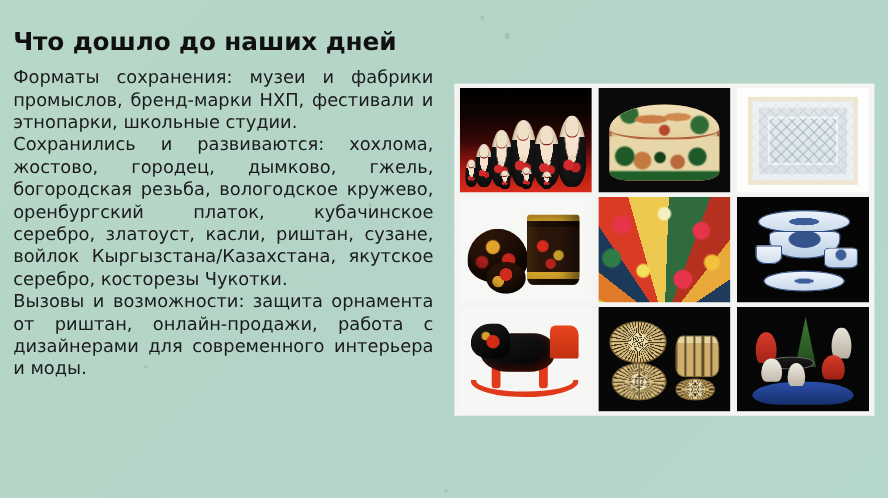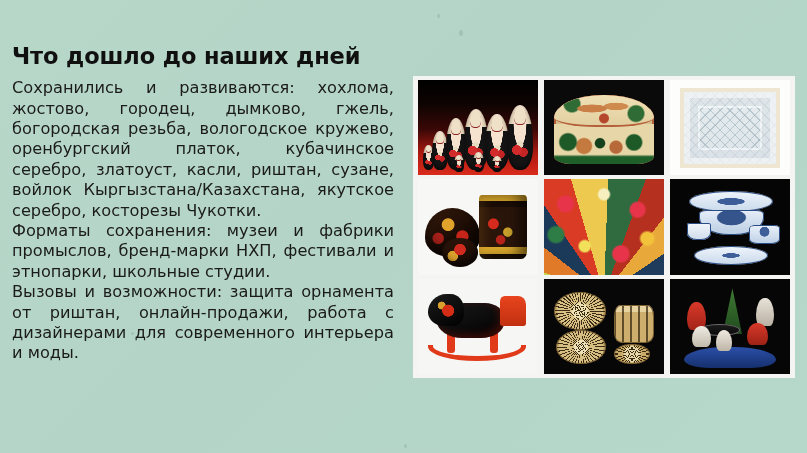--- a/index.html
+++ b/index.html
@@ -30,21 +30,21 @@
     background: #8fae9f;
     border-radius: 50%;
     opacity: .45;
     pointer-events: none;
   }
 
   
   .text-col {
     position: absolute;
     left: 12px;
-    top: 44px;
+    top: 26px;
     width: 382px;
   }
   .slide-title {
     font-size: 22.5px;
     font-weight: 700;
     line-height: 1.12;
     letter-spacing: -.1px;
     margin: 0 0 9px 0;
     color: #101010;
     white-space: nowrap;
@@ -431,22 +431,22 @@
 
   <div class="speck" style="left:437px;top:14px;width:3px;height:4px;"></div>
   <div class="speck" style="left:459px;top:30px;width:4px;height:6px;"></div>
   <div class="speck" style="left:80px;top:88px;width:3px;height:4px;"></div>
   <div class="speck" style="left:335px;top:184px;width:3px;height:5px;"></div>
   <div class="speck" style="left:131px;top:332px;width:3px;height:3px;"></div>
   <div class="speck" style="left:404px;top:444px;width:3px;height:4px;"></div>
 
   <div class="text-col">
     <h1 class="slide-title">Что дошло до наших дней</h1>
+    <p class="body-para">Форматы сохранения: музеи и фабрики промыслов, бренд-марки НХП, фестивали и этнопарки, школьные студии.</p>
     <p class="body-para">Сохранились и развиваются: хохлома, жостово, городец, дымково, гжель, богородская резьба, вологодское кружево, оренбургский платок, кубачинское серебро, златоуст, касли, риштан, сузане, войлок Кыргызстана/Казахстана, якутское серебро, косторезы Чукотки.</p>
-    <p class="body-para">Форматы сохранения: музеи и фабрики промыслов, бренд-марки НХП, фестивали и этнопарки, школьные студии.</p>
     <p class="body-para">Вызовы и возможности: защита орнамента от риштан, онлайн-продажи, работа с дизайнерами для современного интерьера и моды.</p>
   </div>
 
   <div class="image-panel">
 
     <div class="cell">
       <div class="pic pic-matryoshka">
         <div class="doll" style="left:4%;width:9%;height:26%;"></div>
         <div class="doll" style="left:12%;width:13%;height:40%;"></div>
         <div class="doll" style="left:23%;width:17%;height:54%;"></div>

